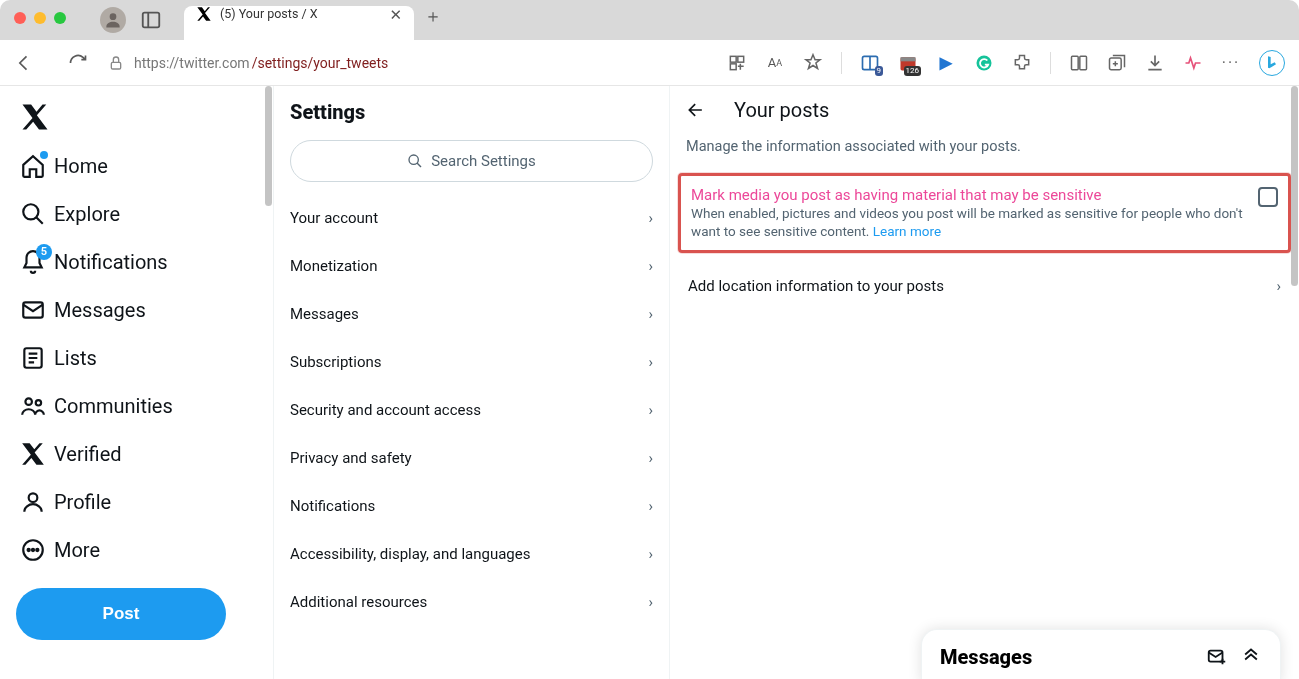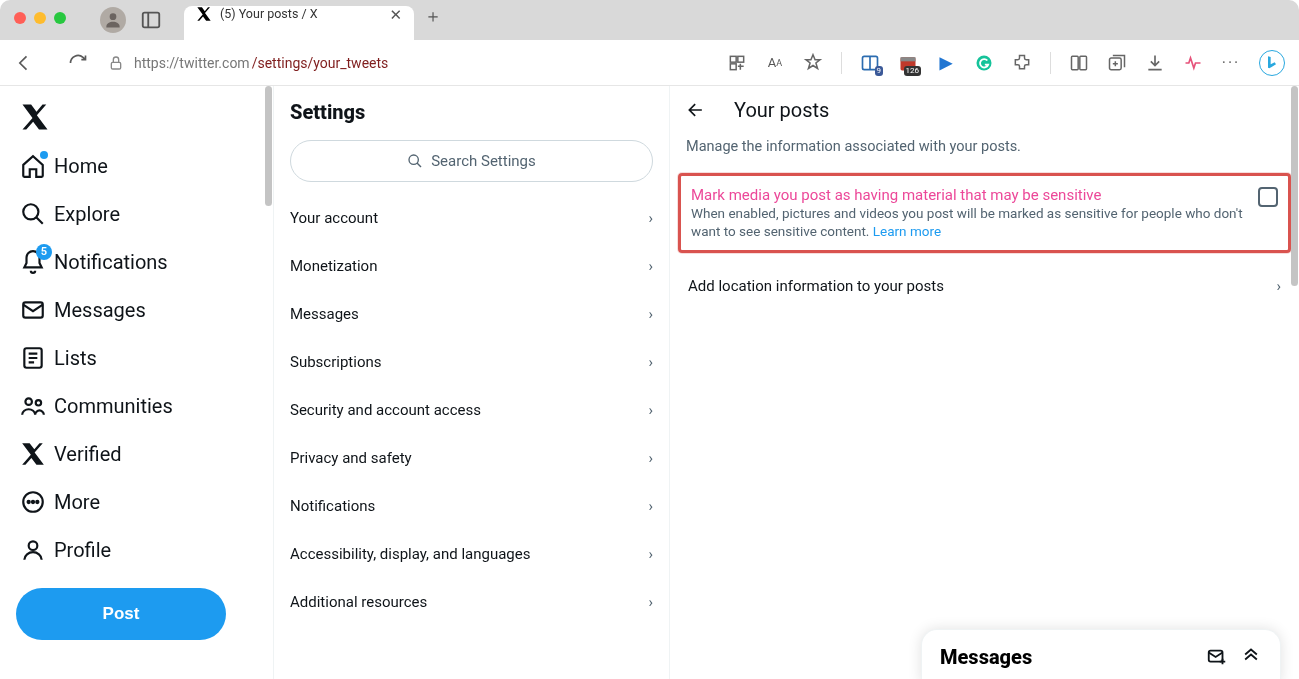--- a/index.html
+++ b/index.html
@@ -367,36 +367,36 @@
       <span class="nicon">
           <svg viewBox="0 0 24 24">
             <path fill="#0f1419" stroke="none" d="M18 2h3l-7.5 8.6L22 22h-6.8l-4.7-6.2L5 22H2l8-9.2L2 2h6.9l4.3 5.7L18 2z"></path>
           </svg>
         </span>
       <span>Verified</span>
     </div>
     <div class="nav-item">
       <span class="nicon">
           <svg viewBox="0 0 24 24">
+            <circle cx="12" cy="8" r="4"></circle>
+            <path d="M4 21c0-4 4-7 8-7s8 3 8 7"></path>
+          </svg>
+        </span>
+      <span>Profile</span>
+    </div>
+    <div class="nav-item">
+      <span class="nicon">
+          <svg viewBox="0 0 24 24">
             <circle cx="12" cy="12" r="9"></circle>
             <circle cx="8" cy="12" r="1" fill="#0f1419"></circle>
             <circle cx="12" cy="12" r="1" fill="#0f1419"></circle>
             <circle cx="16" cy="12" r="1" fill="#0f1419"></circle>
           </svg>
         </span>
       <span>More</span>
-    </div>
-    <div class="nav-item">
-      <span class="nicon">
-          <svg viewBox="0 0 24 24">
-            <circle cx="12" cy="8" r="4"></circle>
-            <path d="M4 21c0-4 4-7 8-7s8 3 8 7"></path>
-          </svg>
-        </span>
-      <span>Profile</span>
     </div>
     <button class="post-btn">Post</button>
     <div class="vscroll">
         <div class="thumb"></div>
       </div>
   </div>
 
   <div class="settings-col">
     <h1>Settings</h1>
     <div class="search-wrap">

